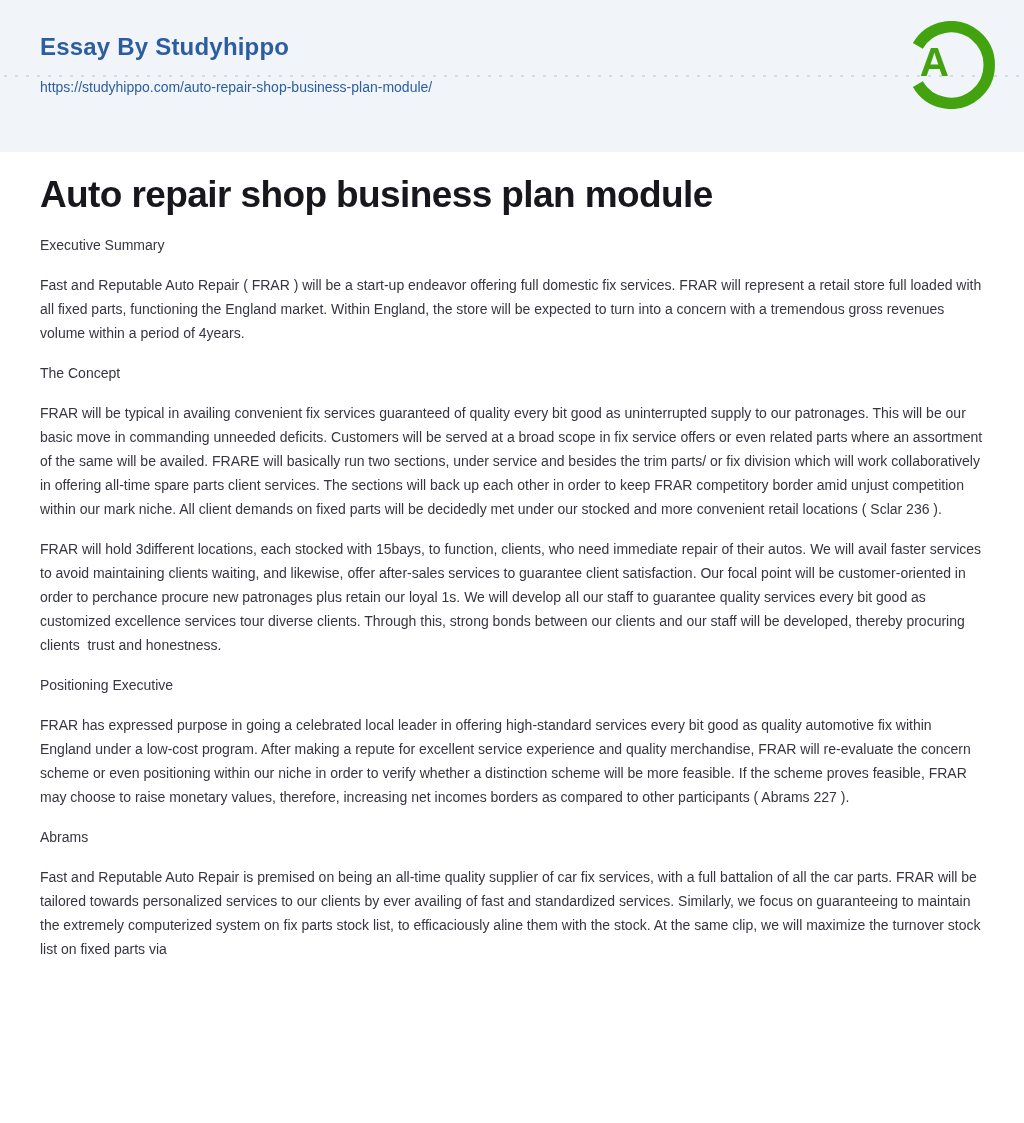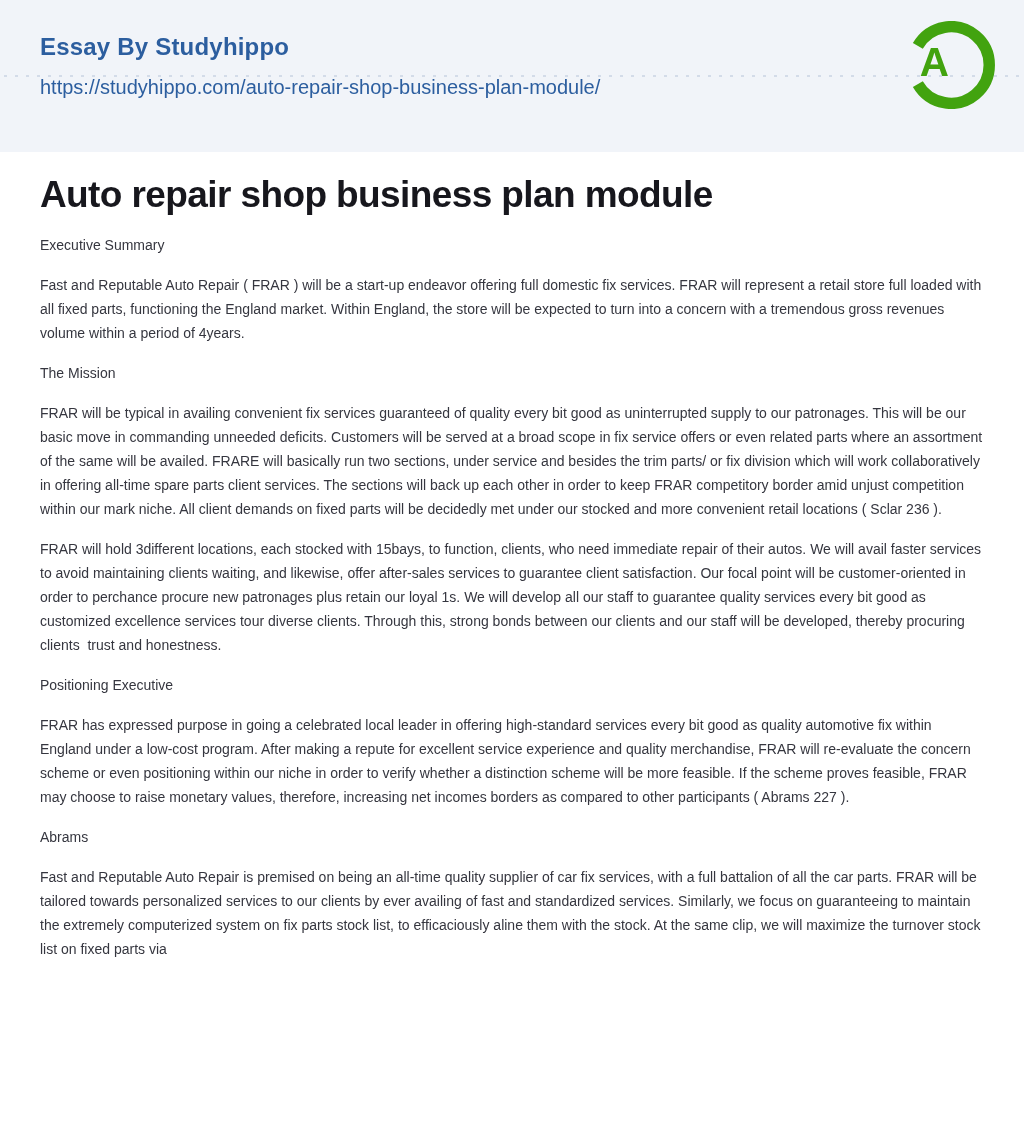--- a/index.html
+++ b/index.html
@@ -41,21 +41,21 @@
     color: var(--accent-blue);
     font-size: 24px;
     font-weight: 700;
     letter-spacing: 0.2px;
     line-height: 28px;
   }
   .source-url {
     position: relative;
     margin-top: 15px;
     color: var(--accent-blue);
-    font-size: 20px;
+    font-size: 14px;
     font-weight: 400;
     line-height: 22px;
   }
   .logo-badge {
     position: absolute;
     top: 21px;
     right: 29px;
     width: 88px;
     height: 88px;
   }
@@ -101,21 +101,21 @@
       <text x="31" y="62" font-size="46" fill="#42a30f" text-anchor="middle">A</text>
     </svg>
   </div>
 </header>
 
 <main class="essay-main">
   <h1 class="essay-title">Auto repair shop business plan module</h1>
   <div class="essay-body">
       <h2>Executive Summary</h2>
       <p>Fast and Reputable Auto Repair ( FRAR ) will be a start-up endeavor offering full domestic fix services. FRAR will represent a retail store full loaded with all fixed parts, functioning the England market. Within England, the store will be expected to turn into a concern with a tremendous gross revenues volume within a period of 4years.</p>
-      <h2>The Mission</h2>
+      <h2>The Concept</h2>
       <p>FRAR will be typical in availing convenient fix services guaranteed of quality every bit good as uninterrupted supply to our patronages. This will be our basic move in commanding unneeded deficits. Customers will be served at a broad scope in fix service offers or even related parts where an assortment of the same will be availed. FRARE will basically run two sections, under service and besides the trim parts/ or fix division which will work collaboratively in offering all-time spare parts client services. The sections will back up each other in order to keep FRAR competitory border amid unjust competition within our mark niche. All client demands on fixed parts will be decidedly met under our stocked and more convenient retail locations ( Sclar 236 ).</p>
       <p>FRAR will hold 3different locations, each stocked with 15bays, to function, clients, who need immediate repair of their autos. We will avail faster services to avoid maintaining clients waiting, and likewise, offer after-sales services to guarantee client satisfaction. Our focal point will be customer-oriented in order to perchance procure new patronages plus retain our loyal 1s. We will develop all our staff to guarantee quality services every bit good as customized excellence services tour diverse clients. Through this, strong bonds between our clients and our staff will be developed, thereby procuring clients  trust and honestness.</p>
       <h2>Positioning Executive</h2>
       <p>FRAR has expressed purpose in going a celebrated local leader in offering high-standard services every bit good as quality automotive fix within England under a low-cost program. After making a repute for excellent service experience and quality merchandise, FRAR will re-evaluate the concern scheme or even positioning within our niche in order to verify whether a distinction scheme will be more feasible. If the scheme proves feasible, FRAR may choose to raise monetary values, therefore, increasing net incomes borders as compared to other participants ( Abrams 227 ).</p>
       <h2>Abrams</h2>
       <p>Fast and Reputable Auto Repair is premised on being an all-time quality supplier of car fix services, with a full battalion of all the car parts. FRAR will be tailored towards personalized services to our clients by ever availing of fast and standardized services. Similarly, we focus on guaranteeing to maintain the extremely computerized system on fix parts stock list, to efficaciously aline them with the stock. At the same clip, we will maximize the turnover stock list on fixed parts via</p>
     </div>
 </main>
 
 </body></html>

